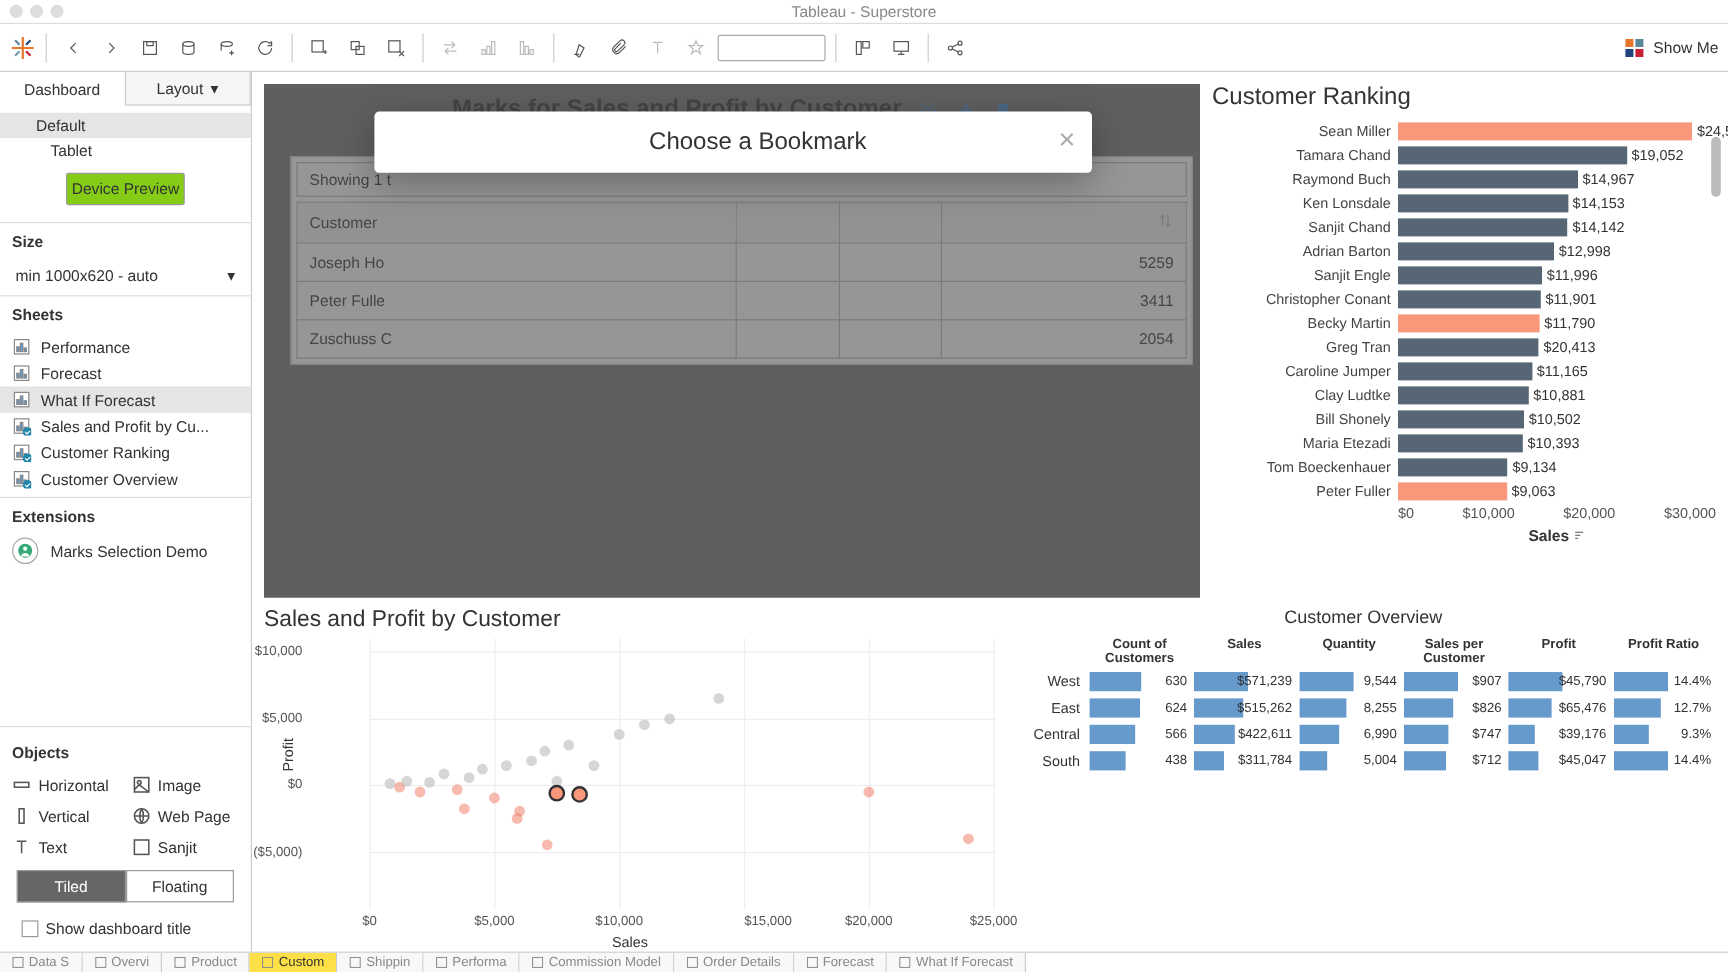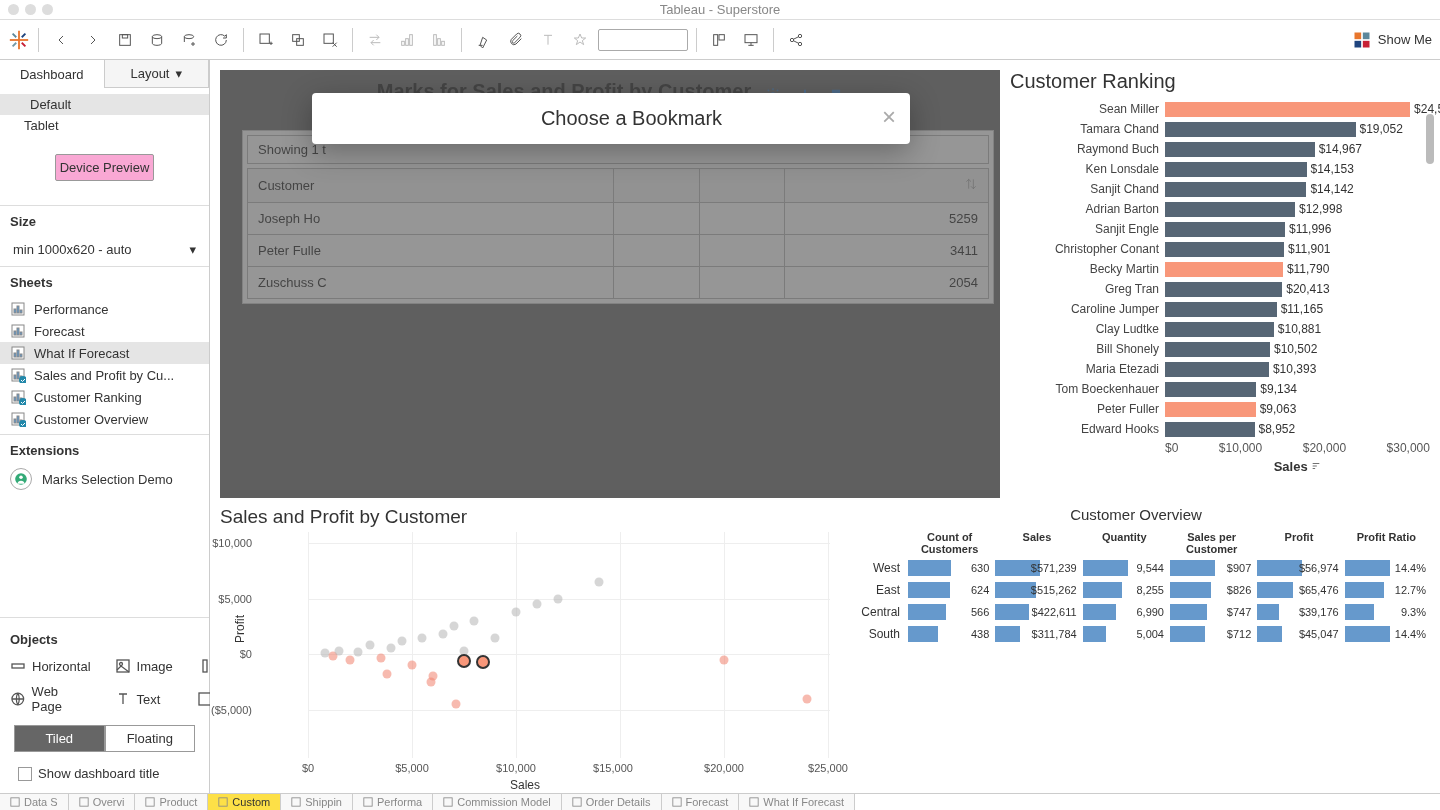--- a/index.html
+++ b/index.html
@@ -18,45 +18,45 @@
 .showme { margin-left:auto; display:flex; align-items:center; gap:6px; }
 .showme-icon { width:20px; height:20px; }
 .main { display:flex; height:733px; }
 .sidebar { width:210px; border-right:1px solid #ccc; display:flex; flex-direction:column; }
 .tabs { display:flex; height:28px; }
 .tab { flex:1; display:flex; align-items:center; justify-content:center; border:1px solid #ccc; border-top:none; border-left:none; background:#f5f5f5; font-size:13px; }
 .tab.active { background:#fff; border-bottom:none; font-weight:500; }
 .panel { padding:6px 0; }
 .device-item { padding:3px 12px 3px 30px; }
 .device-item.active { background:#e5e5e5; }
-.btn { border:1px solid #999; padding:5px 4px; border-radius:2px; background:#f9a8d4; display:inline-block; margin:18px auto; font-size:13px; }
+.btn { border:1px solid #999; padding:5px 4px; border-radius:2px; background:#84cc16; display:inline-block; margin:8px auto; font-size:13px; }
 .btn-center { text-align:center; }
 .section-hdr { font-weight:700; padding:8px 10px 4px; font-size:13px; }
 .size-select { margin:4px 8px; border:1px solid transparent; padding:4px; display:flex; justify-content:space-between; align-items:center; }
 .sheets { padding:4px 0; }
 .sheet-item { display:flex; align-items:center; gap:8px; padding:3px 10px; }
 .sheet-item.sel { background:#e5e5e5; }
 .sheet-icon { width:16px; height:16px; }
 .sheet-icon rect { fill:#fff; stroke:#888; }
 .sheet-icon .bar { fill:#5b9bd5; }
 .ext-row { display:flex; align-items:center; gap:10px; padding:6px 10px; }
 .ext-icon { width:22px; height:22px; border-radius:50%; border:1px solid #aaa; display:flex; align-items:center; justify-content:center; }
 .objects { border-top:1px solid #ddd; padding:6px 8px; margin-top:auto; }
-.obj-grid { display:grid; grid-template-columns:1fr 1fr 1fr; gap:4px 20px; margin-top:4px; }
+.obj-grid { display:grid; grid-template-columns:1fr 1fr; gap:4px 6px; margin-top:4px; }
 .obj-item { display:flex; align-items:center; gap:6px; padding:3px 2px; }
 .obj-icon { width:16px; height:16px; stroke:#555; fill:none; }
 .seg { display:flex; margin:8px 6px; }
 .seg-btn { flex:1; text-align:center; padding:5px; border:1px solid #999; }
 .seg-btn.active { background:#666; color:#fff; }
 .chk-row { display:flex; align-items:center; gap:6px; padding:6px 10px; }
 .chk { width:14px; height:14px; border:1px solid #999; }
 .canvas { flex:1; position:relative; background:#fff; overflow:hidden; }
 .dash-dim { position:absolute; left:10px; top:10px; width:780px; height:428px; background:#777; opacity:1; }
 .dash-table { position:absolute; left:22px; top:60px; right:6px; background:#fff; border:1px solid #ccc; }
-.dash-title { text-align:center; font-size:20px; font-weight:700; padding:10px; color:#333; display:flex; justify-content:center; gap:14px; align-items:flex-end; }
+.dash-title { text-align:center; font-size:20px; font-weight:700; padding:10px; color:#333; display:flex; justify-content:center; gap:14px; align-items:center; }
 .dash-icons { display:flex; gap:16px; color:#4a90d9; }
 .subhdr { padding:6px 10px; border:1px solid #bbb; background:#fff; margin:4px; }
 .tbl { width:calc(100% - 8px); margin:4px; border-collapse:collapse; }
 .tbl th,.tbl td { border:1px solid #bbb; padding:8px 10px; text-align:left; background:#fff; }
 .tbl th { background:#f5f5f5; font-weight:500; position:relative; }
 .modal-back { position:absolute; left:10px; top:10px; width:780px; height:428px; background:rgba(80,80,80,0.6); }
 .modal { position:absolute; left:102px; top:33px; width:598px; background:#fff; border-radius:4px; box-shadow:0 8px 30px rgba(0,0,0,0.3); z-index:50; }
 .modal-title { text-align:center; font-size:20px; padding:14px; position:relative;margin-left:41px; }
 .modal-close { position:absolute; right:14px; top:10px; font-size:24px; color:#aaa; }
 .bm-list { padding:4px 14px 20px; }
@@ -257,21 +257,21 @@
   <div class="sidebar">
     <div class="tabs">
       <div class="tab active">Dashboard</div>
       <div class="tab">
           <span>Layout</span> 
           <span style="margin-left:6px">▾</span>
         </div>
     </div>
     <div class="panel">
       <div class="device-item active">Default</div>
-      <div class="device-item" style="padding-left:24px">Tablet</div>
+      <div class="device-item" style="padding-left:42px">Tablet</div>
       <div class="btn-center"><span class="btn">Device Preview</span></div>
     </div>
     <div style="border-top:1px solid #ddd">
       <div class="section-hdr">Size</div>
       <div class="size-select">
           <span>min 1000x620 - auto</span>
           <span>▾</span>
         </div>
     </div>
     <div style="border-top:1px solid #ddd">
@@ -573,27 +573,20 @@
             <div class="rank-bar-wrap">
               <div class="rank-bar" style="width:91.34px"></div>
               <span class="rank-val" style="left:95.34px">$9,134</span>
             </div>
           </div>
           <div class="rank-row">
             <div class="rank-name">Peter Fuller</div>
             <div class="rank-bar-wrap">
               <div class="rank-bar hl" style="width:90.63px"></div>
               <span class="rank-val" style="left:94.63px">$9,063</span>
-            </div>
-          </div>
-          <div class="rank-row">
-            <div class="rank-name">Edward Hooks</div>
-            <div class="rank-bar-wrap">
-              <div class="rank-bar" style="width:89.52px"></div>
-              <span class="rank-val" style="left:93.52px">$8,952</span>
             </div>
           </div>
         </div>
       <div class="rank-axis">
         <span>$0</span>
           <span>$10,000</span>
           <span>$20,000</span>
           <span>$30,000</span>
       </div>
       <div class="rank-sales"><span>Sales</span> <svg width="10" height="10" viewBox="0 0 24 24" stroke="#555" stroke-width="2">
@@ -651,21 +644,21 @@
         <div id="sc-yticks">
             <div class="sc-ytk" style="top: 11.1111px;">$10,000</div>
             <div class="sc-ytk" style="top: 66.6667px;">$5,000</div>
             <div class="sc-ytk" style="top: 122.222px;">$0</div>
             <div class="sc-ytk" style="top: 177.778px;">($5,000)</div>
           </div>
         <div id="sc-xticks">
             <div class="sc-xtk" style="left: 52px;">$0</div>
             <div class="sc-xtk" style="left: 156px;">$5,000</div>
             <div class="sc-xtk" style="left: 260px;">$10,000</div>
-            <div class="sc-xtk" style="left: 357px;">$15,000</div>
+            <div class="sc-xtk" style="left: 384px;">$15,000</div>
             <div class="sc-xtk" style="left: 468px;">$20,000</div>
             <div class="sc-xtk" style="left: 572px;">$25,000</div>
           </div>
       </div>
       <div class="sc-xlabel">Sales</div>
     </div>
 
     <div class="overview">
       <div class="ov-title">Customer Overview</div>
       <div class="ov-hdr" id="ov-hdr">
@@ -691,21 +684,21 @@
             <div class="ov-cell">
               <div class="ov-bar" style="width:45px"></div>
               <span class="ov-val">9,544</span>
             </div>
             <div class="ov-cell">
               <div class="ov-bar" style="width:45px"></div>
               <span class="ov-val">$907</span>
             </div>
             <div class="ov-cell">
               <div class="ov-bar" style="width:45px"></div>
-              <span class="ov-val">$56,974</span>
+              <span class="ov-val">$45,790</span>
             </div>
             <div class="ov-cell">
               <div class="ov-bar" style="width:45px"></div>
               <span class="ov-val">14.4%</span>
             </div>
           </div>
           <div class="ov-row">
             <div class="ov-region">East</div>
             <div class="ov-cell">
               <div class="ov-bar" style="width:42.3px"></div>

